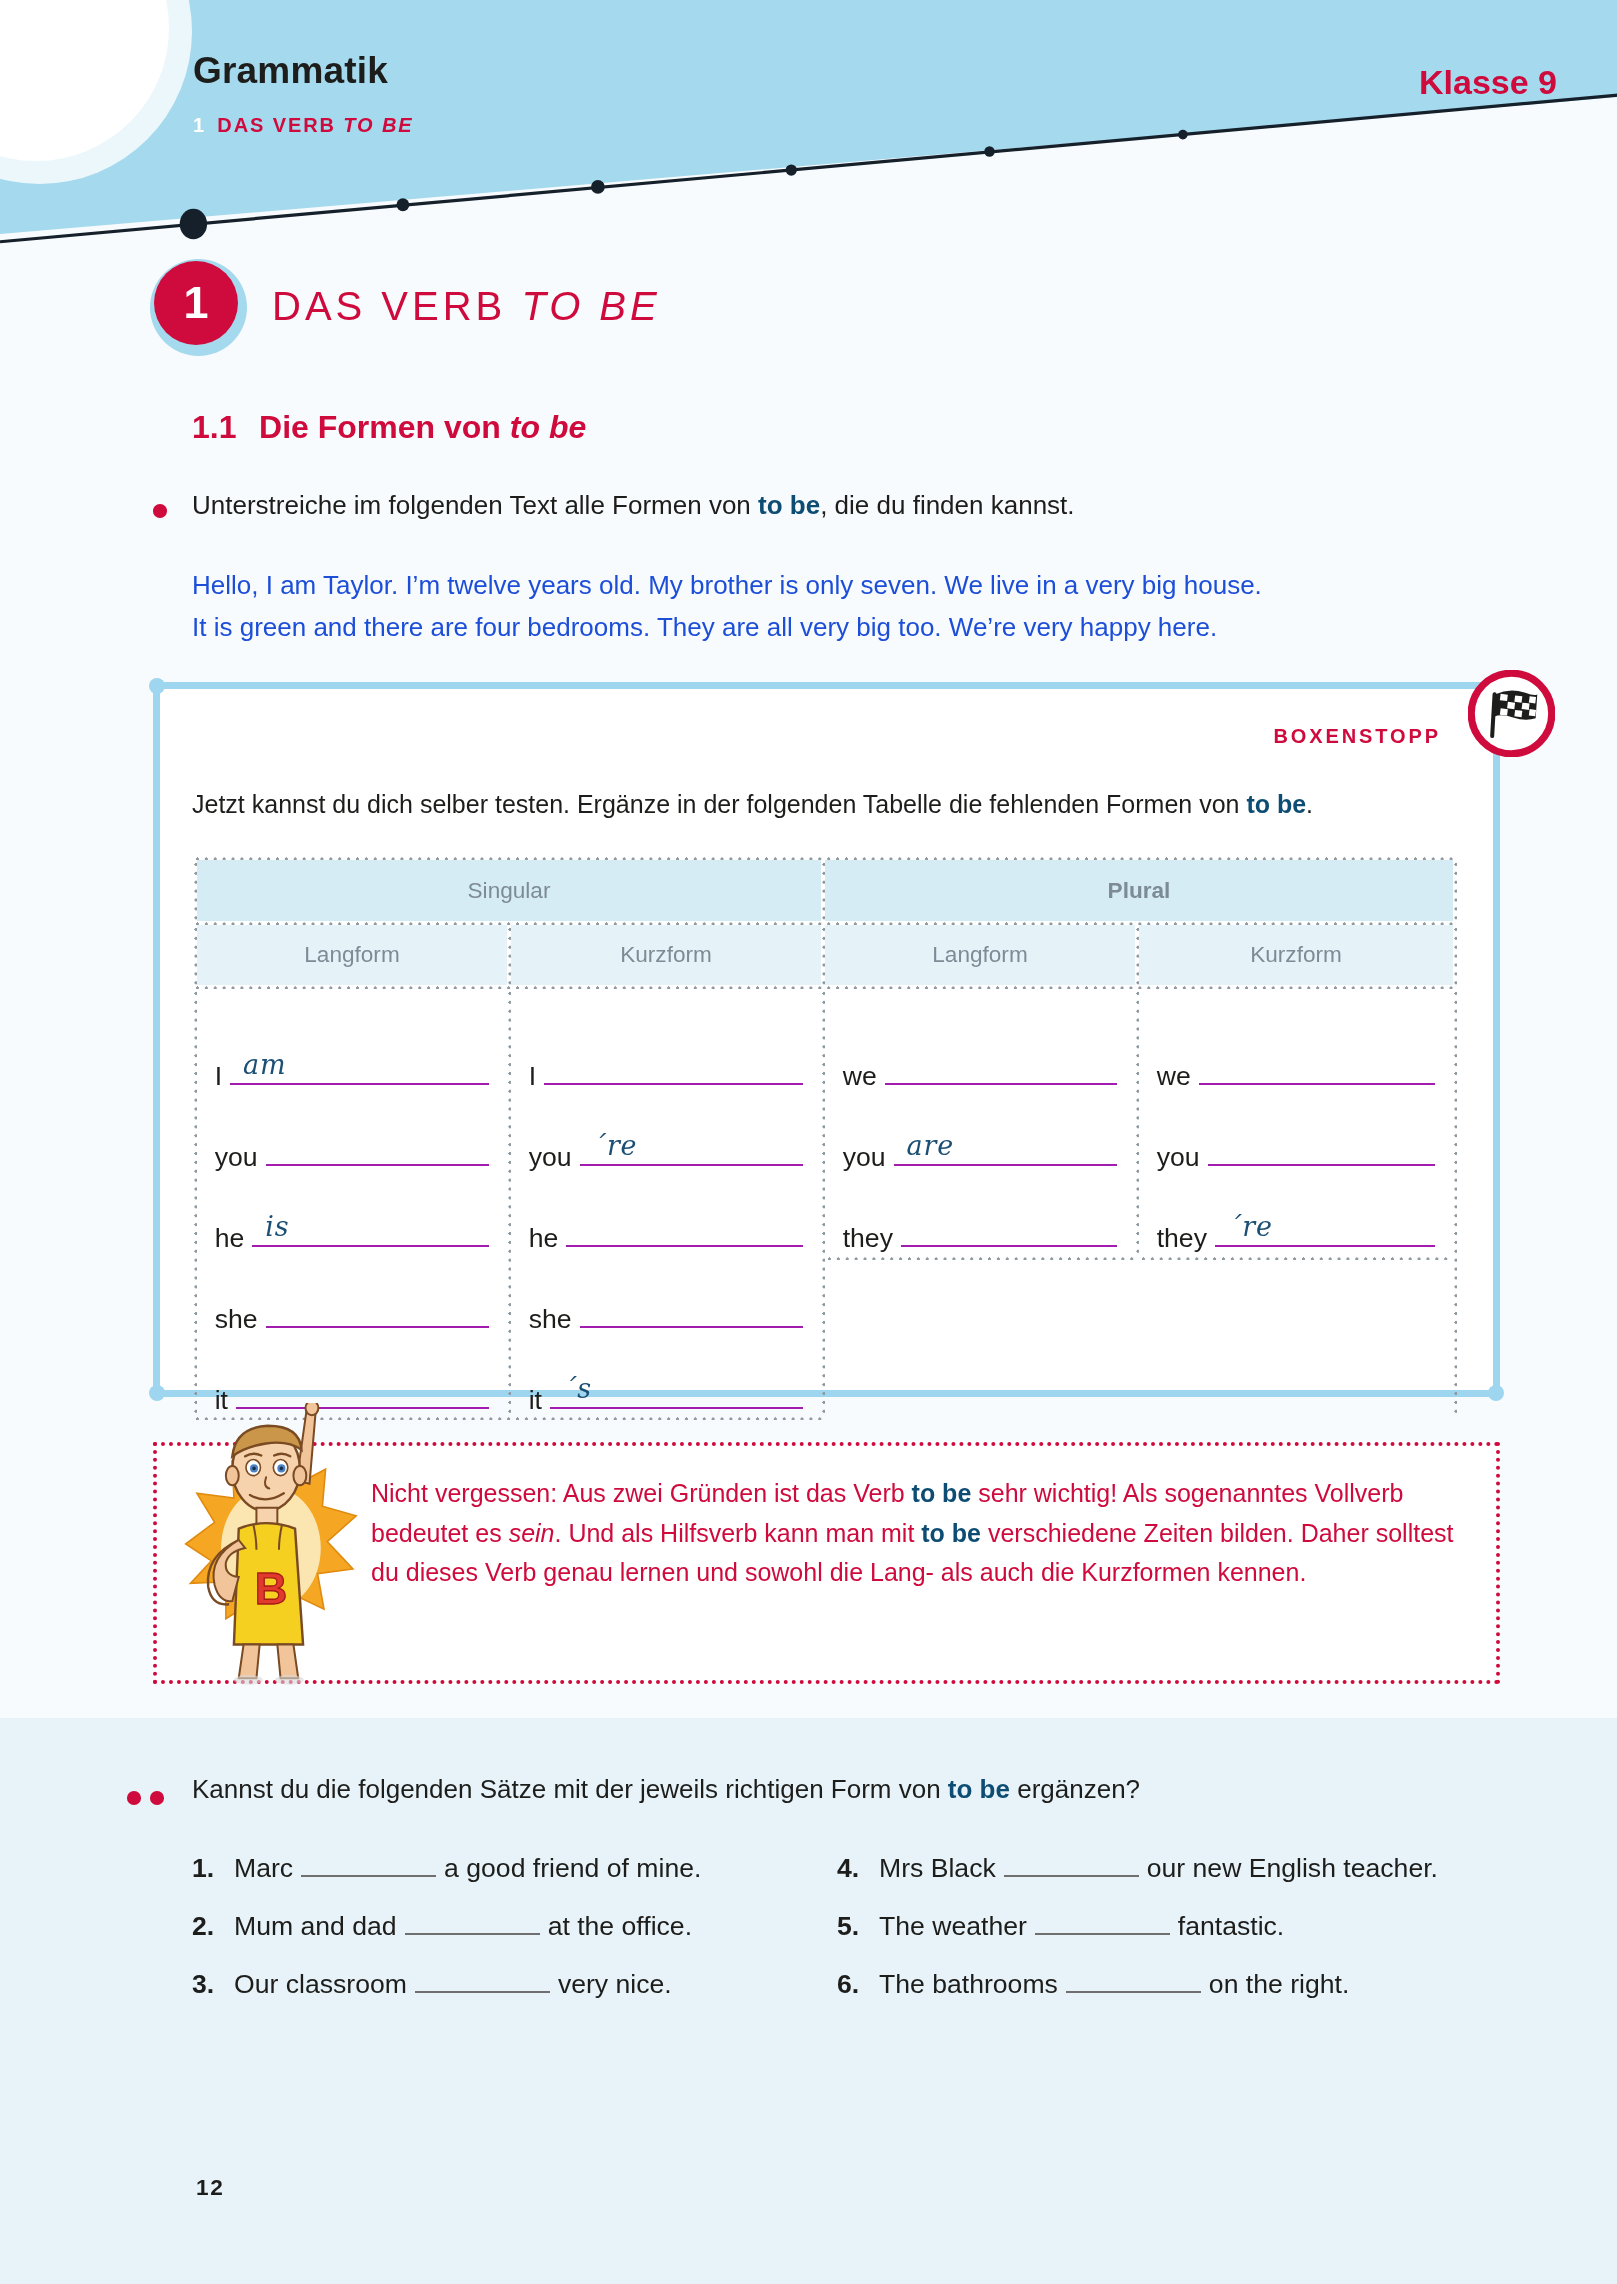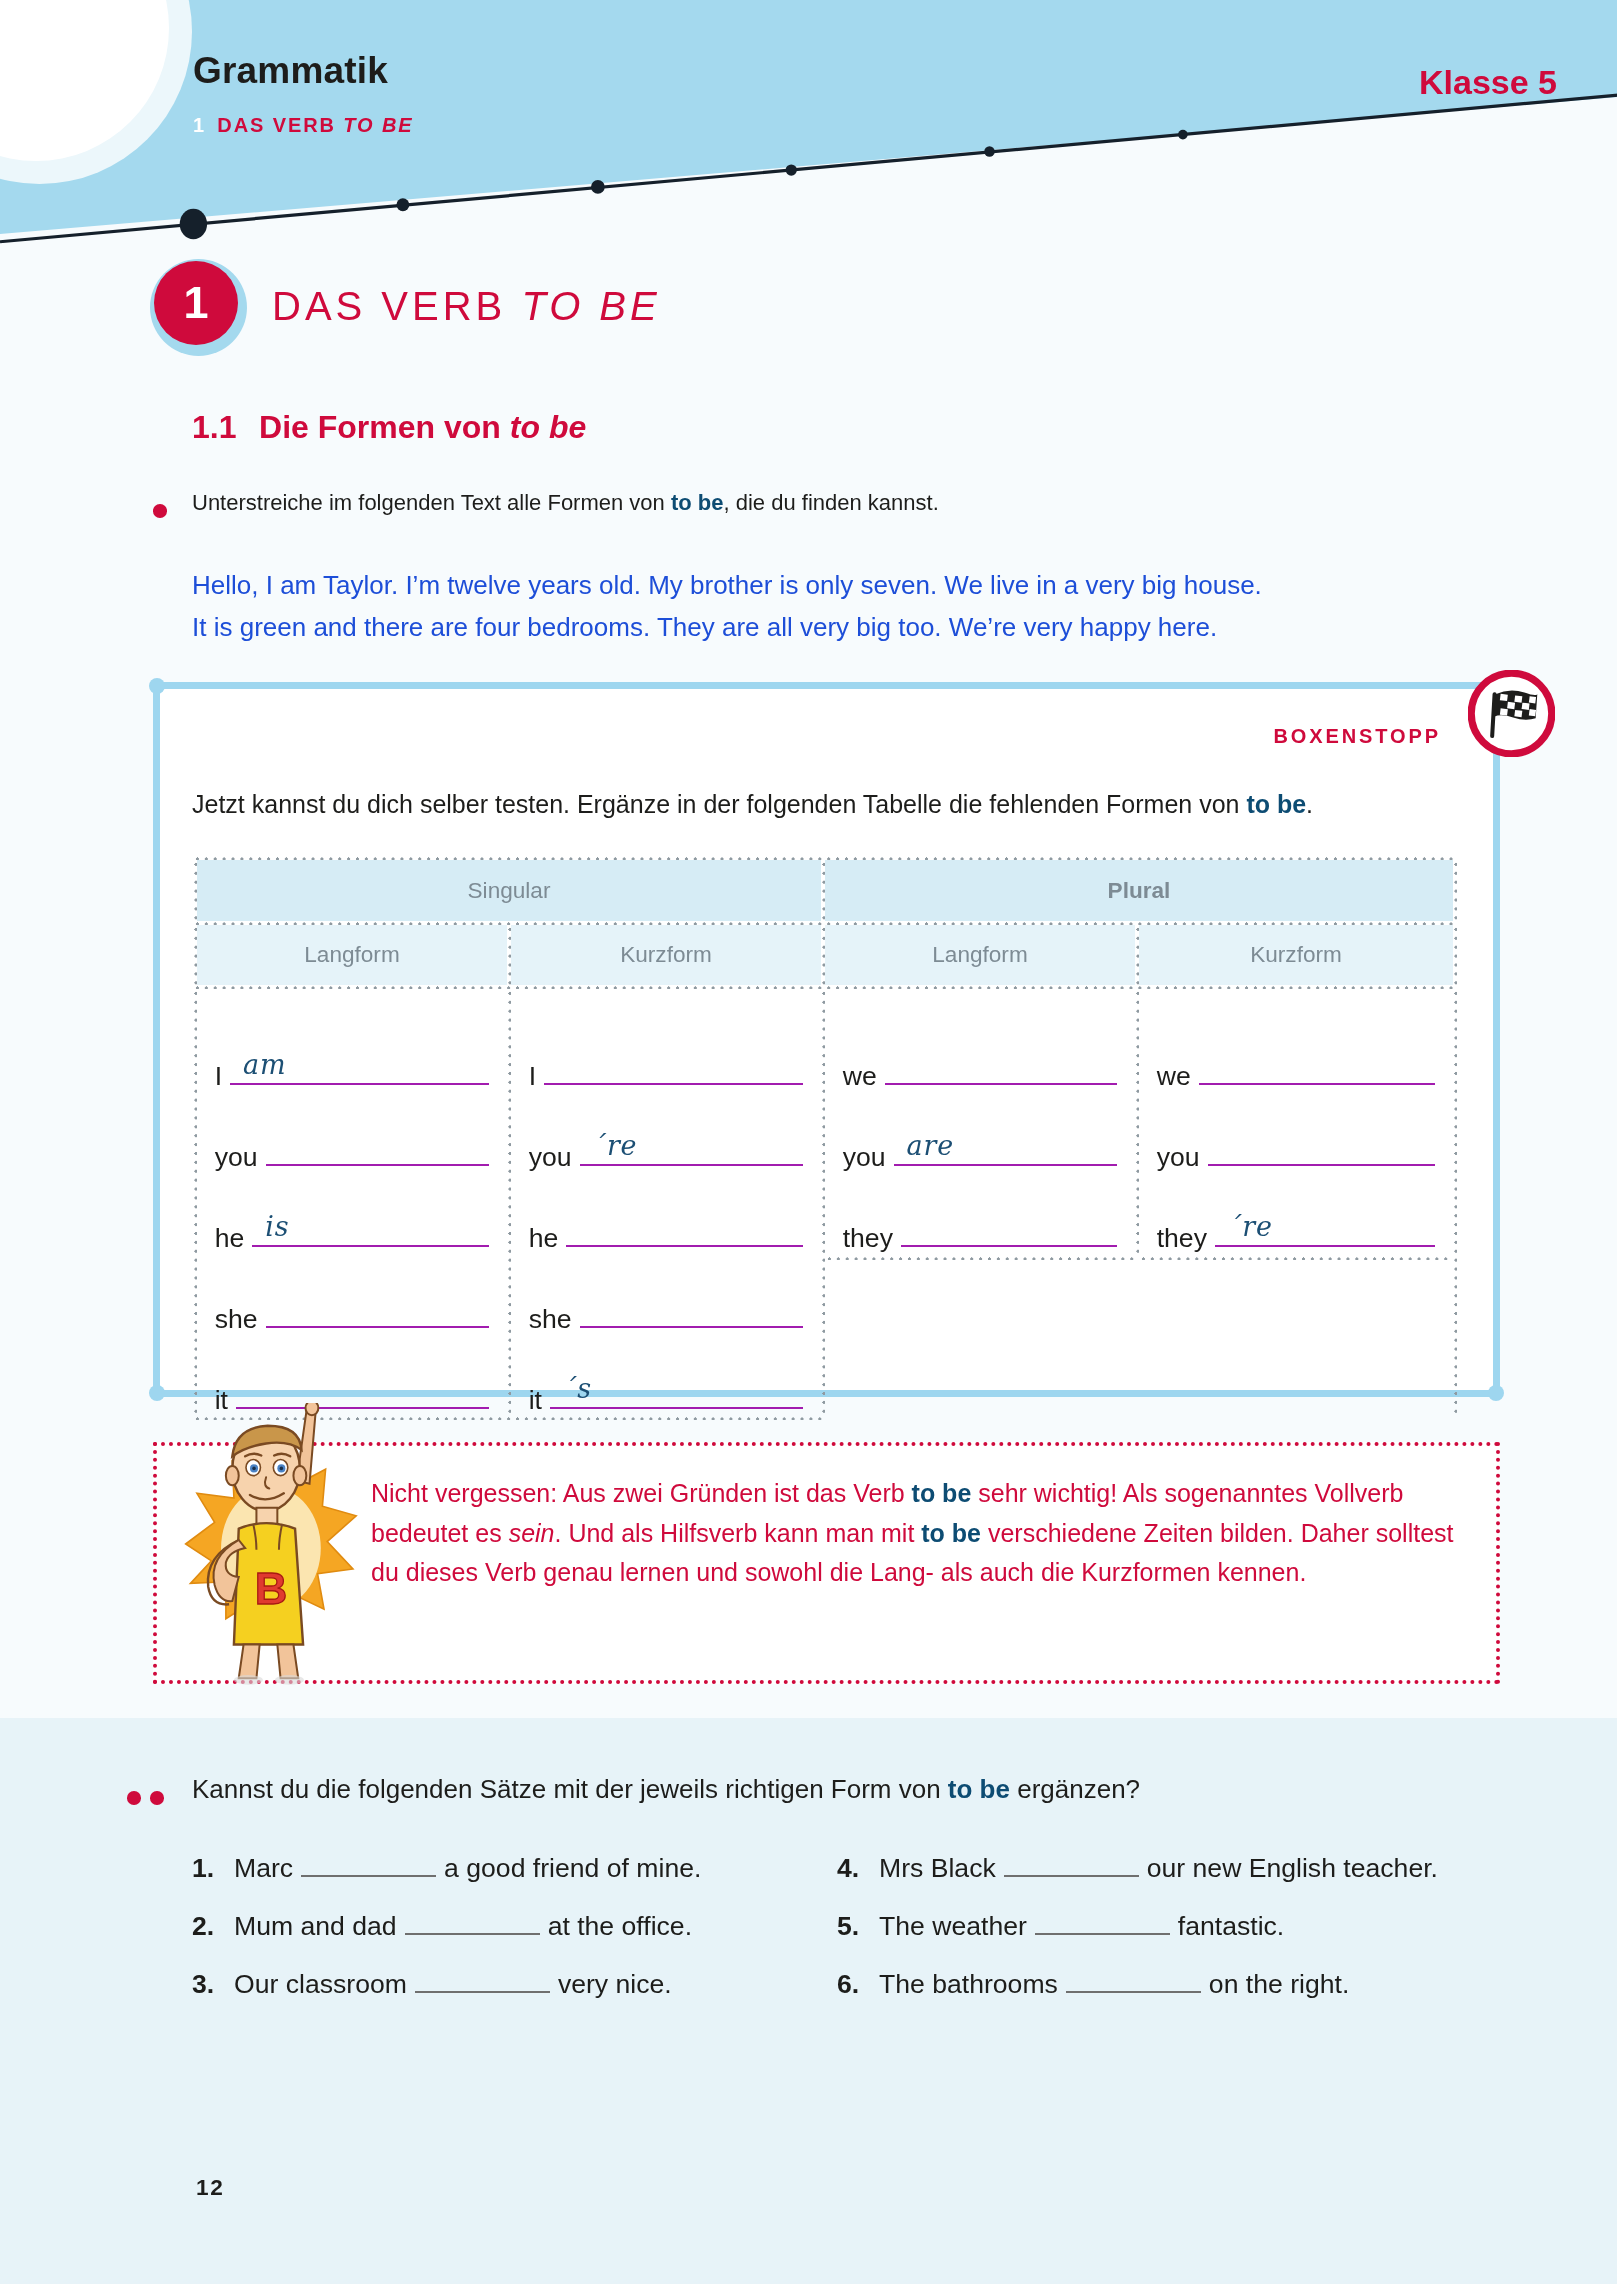--- a/index.html
+++ b/index.html
@@ -65,21 +65,21 @@
     font-size:32px;font-weight:bold;color:#cf0a3c;
   }
   .sec-title .ital{font-style:italic;}
   .sec-num{margin-right:22.6px;}
 
   
   .dot-red{width:13.7px;height:13.7px;border-radius:50%;background:#cf0a3c;display:inline-block;}
   .task1-bullet{position:absolute;left:153px;top:504px;}
   .task1-text{
     position:absolute;left:192px;top:487px;width:1305px;
-    font-size:22px;color:#1d1d1b;line-height:1.45;
+    font-size:26px;color:#1d1d1b;line-height:1.45;
   }
   .task1-text b{color:#0d4c73;}
 
   .reading{
     position:absolute;left:192px;top:564px;width:1289px;
     font-size:26px;color:#1d4ed8;line-height:1.62;
   }
 
   
   .boxstop{
@@ -192,21 +192,21 @@
   <circle cx="742" cy="232" r="8.5" fill="#15202b"></circle>
   <circle cx="982" cy="211" r="7" fill="#15202b"></circle>
   <circle cx="1228" cy="188" r="6.5" fill="#15202b"></circle>
   <circle cx="1468" cy="167" r="6" fill="#15202b"></circle>
 </svg>
 
 <div class="h-title">Grammatik</div>
 <div class="h-sub">
   <span class="num">1</span><span>DAS VERB</span> <span class="ital">TO BE</span>
 </div>
-<div class="h-klasse">Klasse 5</div>
+<div class="h-klasse">Klasse 9</div>
 
 <div class="chap">
   <div class="halo"></div>
   <div class="disc"></div>
   <div class="n">1</div>
 </div>
 <div class="chap-title">
   <span>DAS VERB</span>
   <span class="ital">TO BE</span>
 </div>

